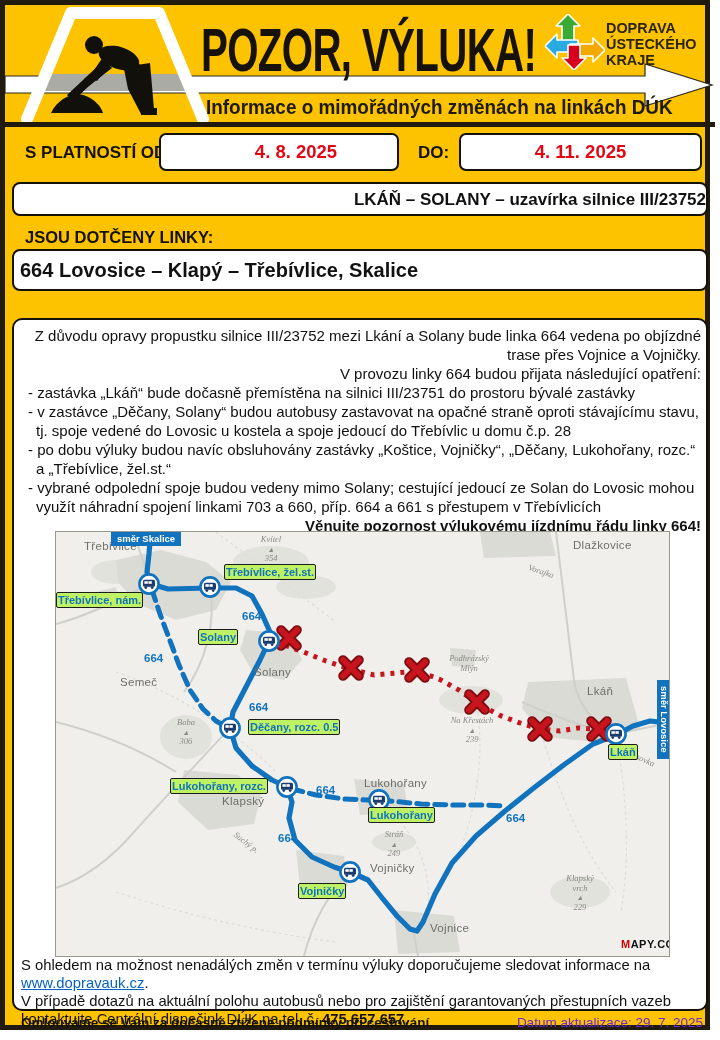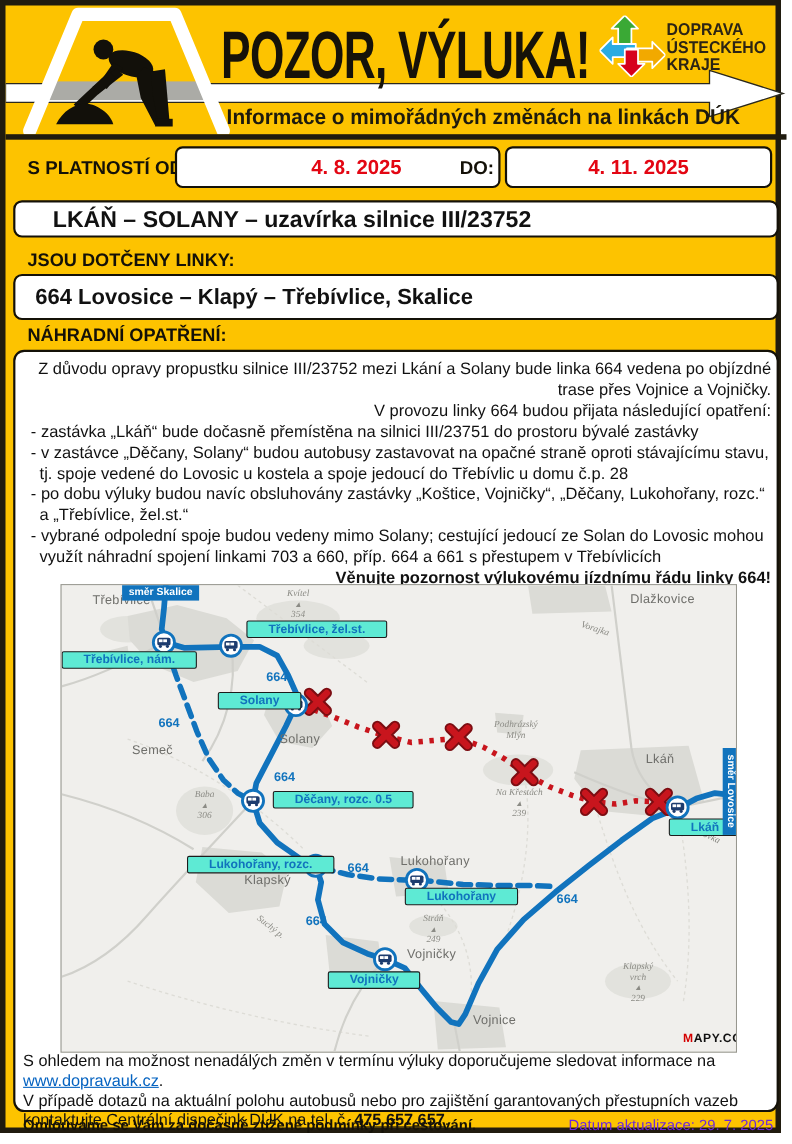--- a/index.html
+++ b/index.html
@@ -11,31 +11,31 @@
   #big-title{position:absolute;left:196px;top:10px;font-size:61px;font-weight:bold;color:#161209;letter-spacing:-1px;transform:scaleX(.66);transform-origin:left top;white-space:nowrap;}
   #subtitle{position:absolute;left:201px;top:91px;font-size:19.5px;font-weight:bold;color:#1d1a0e;transform:scaleX(.97);transform-origin:left top;white-space:nowrap;}
   #logo-text{position:absolute;left:601px;top:15px;font-size:15.5px;line-height:16px;font-weight:bold;color:#2c2414;transform:scaleX(.93);transform-origin:left top;}
   #separator{position:absolute;left:0;top:117px;width:710px;height:5px;background:#201b0e;}
   
   .field-label{position:absolute;font-size:17px;font-weight:bold;color:#141108;white-space:nowrap;}
   .date-box{position:absolute;background:#fff;border:2px solid #141108;border-radius:7px;height:38px;box-sizing:border-box;text-align:center;}
   .date-box span{font-size:18.5px;font-weight:bold;color:#e30613;line-height:34px;}
   
   .white-box{position:absolute;background:#fff;border:2px solid #141108;border-radius:8px;box-sizing:border-box;}
-  #closure-title{text-align:left;font-size:21px;font-weight:bold;color:#111;line-height:31px;padding-left:34px;}
-  #line-box{font-size:20px;font-weight:bold;color:#111;line-height:39px;padding-left:18px;}
+  #closure-title{text-align:right;font-size:17px;font-weight:bold;color:#111;line-height:31px;padding-left:34px;}
+  #line-box{font-size:20px;font-weight:bold;color:#111;line-height:39px;padding-left:6px;}
   
   #measures{position:absolute;left:11px;top:6px;width:676px;font-size:15px;line-height:19px;color:#111;}
   #measures p{margin:0;text-align:right;}
   .bullet{padding-left:11px;text-indent:-8px;}
   .emphasis{font-weight:bold;}
   
   #map{position:absolute;left:50px;top:526px;width:613px;height:424px;border:1px solid #97978f;overflow:hidden;background:#f0efec;}
   #map svg{position:absolute;left:0;top:0;}
-  .stop-label{position:absolute;background:#5eead4;border:1.5px solid #1c1c1c;border-radius:2px;color:#1173bd;font-size:11px;font-weight:bold;padding:1px 19px;white-space:nowrap;z-index:6;}
+  .stop-label{position:absolute;background:#bef264;border:1.5px solid #1c1c1c;border-radius:2px;color:#1173bd;font-size:11px;font-weight:bold;padding:1px 1px;white-space:nowrap;z-index:6;}
   .dir-label{position:absolute;background:#1173bd;color:#fff;font-size:9.5px;font-weight:bold;padding:2px 6px;white-space:nowrap;z-index:6;}
   .dir-vert{writing-mode:vertical-rl;padding:6px 2px;}
   .route-num{position:absolute;color:#1173bd;font-size:11.5px;font-weight:bold;z-index:5;margin-top:12px;}
   .place{position:absolute;color:#6e6e6a;font-size:11.5px;letter-spacing:.3px;z-index:4;white-space:nowrap;}
   .terrain{position:absolute;color:#8b8b85;font-family:"Liberation Serif",serif;font-style:italic;font-size:8.5px;line-height:9.5px;text-align:center;white-space:pre-line;transform:translateX(-50%);z-index:3;}
   #map-credit{position:absolute;left:565px;top:406px;font-size:11px;font-weight:bold;color:#111;z-index:6;letter-spacing:.5px;}
   #map-credit .m{color:#d40000;}
   
   #footer-note{position:absolute;left:16px;top:951px;width:678px;font-size:14.8px;line-height:18px;color:#111;}
   #footer-note a{color:#0563c1;text-decoration:underline;}
@@ -86,34 +86,33 @@
       <div>ÚSTECKÉHO</div>
       <div>KRAJE</div>
     </div>
 
     <div id="subtitle">Informace o mimořádných změnách na linkách DÚK</div>
   </div>
 
   <div id="separator"></div>
 
   <div class="field-label" style="left:20px;top:138px;">S PLATNOSTÍ OD:</div>
-  <div class="date-box" style="left:154px;top:128px;width:296px;padding-left:34px;">
+  <div class="date-box" style="left:154px;top:128px;width:240px;padding-left:34px;">
     <span>4. 8. 2025</span>
   </div>
   <div class="field-label" style="left:413px;top:138px;">DO:</div>
   <div class="date-box" style="left:454px;top:128px;width:243px;">
     <span>4. 11. 2025</span>
   </div>
 
   <div class="white-box" id="closure-title" style="left:7px;top:177px;width:696px;height:34px;">LKÁŇ – SOLANY – uzavírka silnice III/23752</div>
 
   <div class="field-label" style="left:20px;top:223px;font-size:16.5px;">JSOU DOTČENY LINKY:</div>
   <div class="white-box" id="line-box" style="left:7px;top:244px;width:696px;height:42px;">664 Lovosice – Klapý – Třebívlice, Skalice</div>
 
-  <div class="field-label" style="left:20px;top:291px;font-size:16.5px;">NÁHRADNÍ OPATŘENÍ:</div>
 
   <div class="white-box" style="left:7px;top:313px;width:696px;height:693px;border-radius:10px;">
     <div id="measures">
       <p>Z důvodu opravy propustku silnice III/23752 mezi Lkání a Solany bude linka 664 vedena po objízdné trase přes Vojnice a Vojničky.</p>
       <p>V provozu linky 664 budou přijata následující opatření:</p>
       <div id="measures-list">
           <div class="bullet">- zastávka „Lkáň“ bude dočasně přemístěna na silnici III/23751 do prostoru bývalé zastávky</div>
           <div class="bullet">- v zastávce „Děčany, Solany“ budou autobusy zastavovat na opačné straně oproti stávajícímu stavu, tj. spoje vedené do Lovosic u kostela a spoje jedoucí do Třebívlic u domu č.p. 28</div>
           <div class="bullet">- po dobu výluky budou navíc obsluhovány zastávky „Koštice, Vojničky“, „Děčany, Lukohořany, rozc.“ a „Třebívlice, žel.st.“</div>
           <div class="bullet">- vybrané odpolední spoje budou vedeny mimo Solany; cestující jedoucí ze Solan do Lovosic mohou využít náhradní spojení linkami 703 a 660, příp. 664 a 661 s přestupem v Třebívlicích</div>

